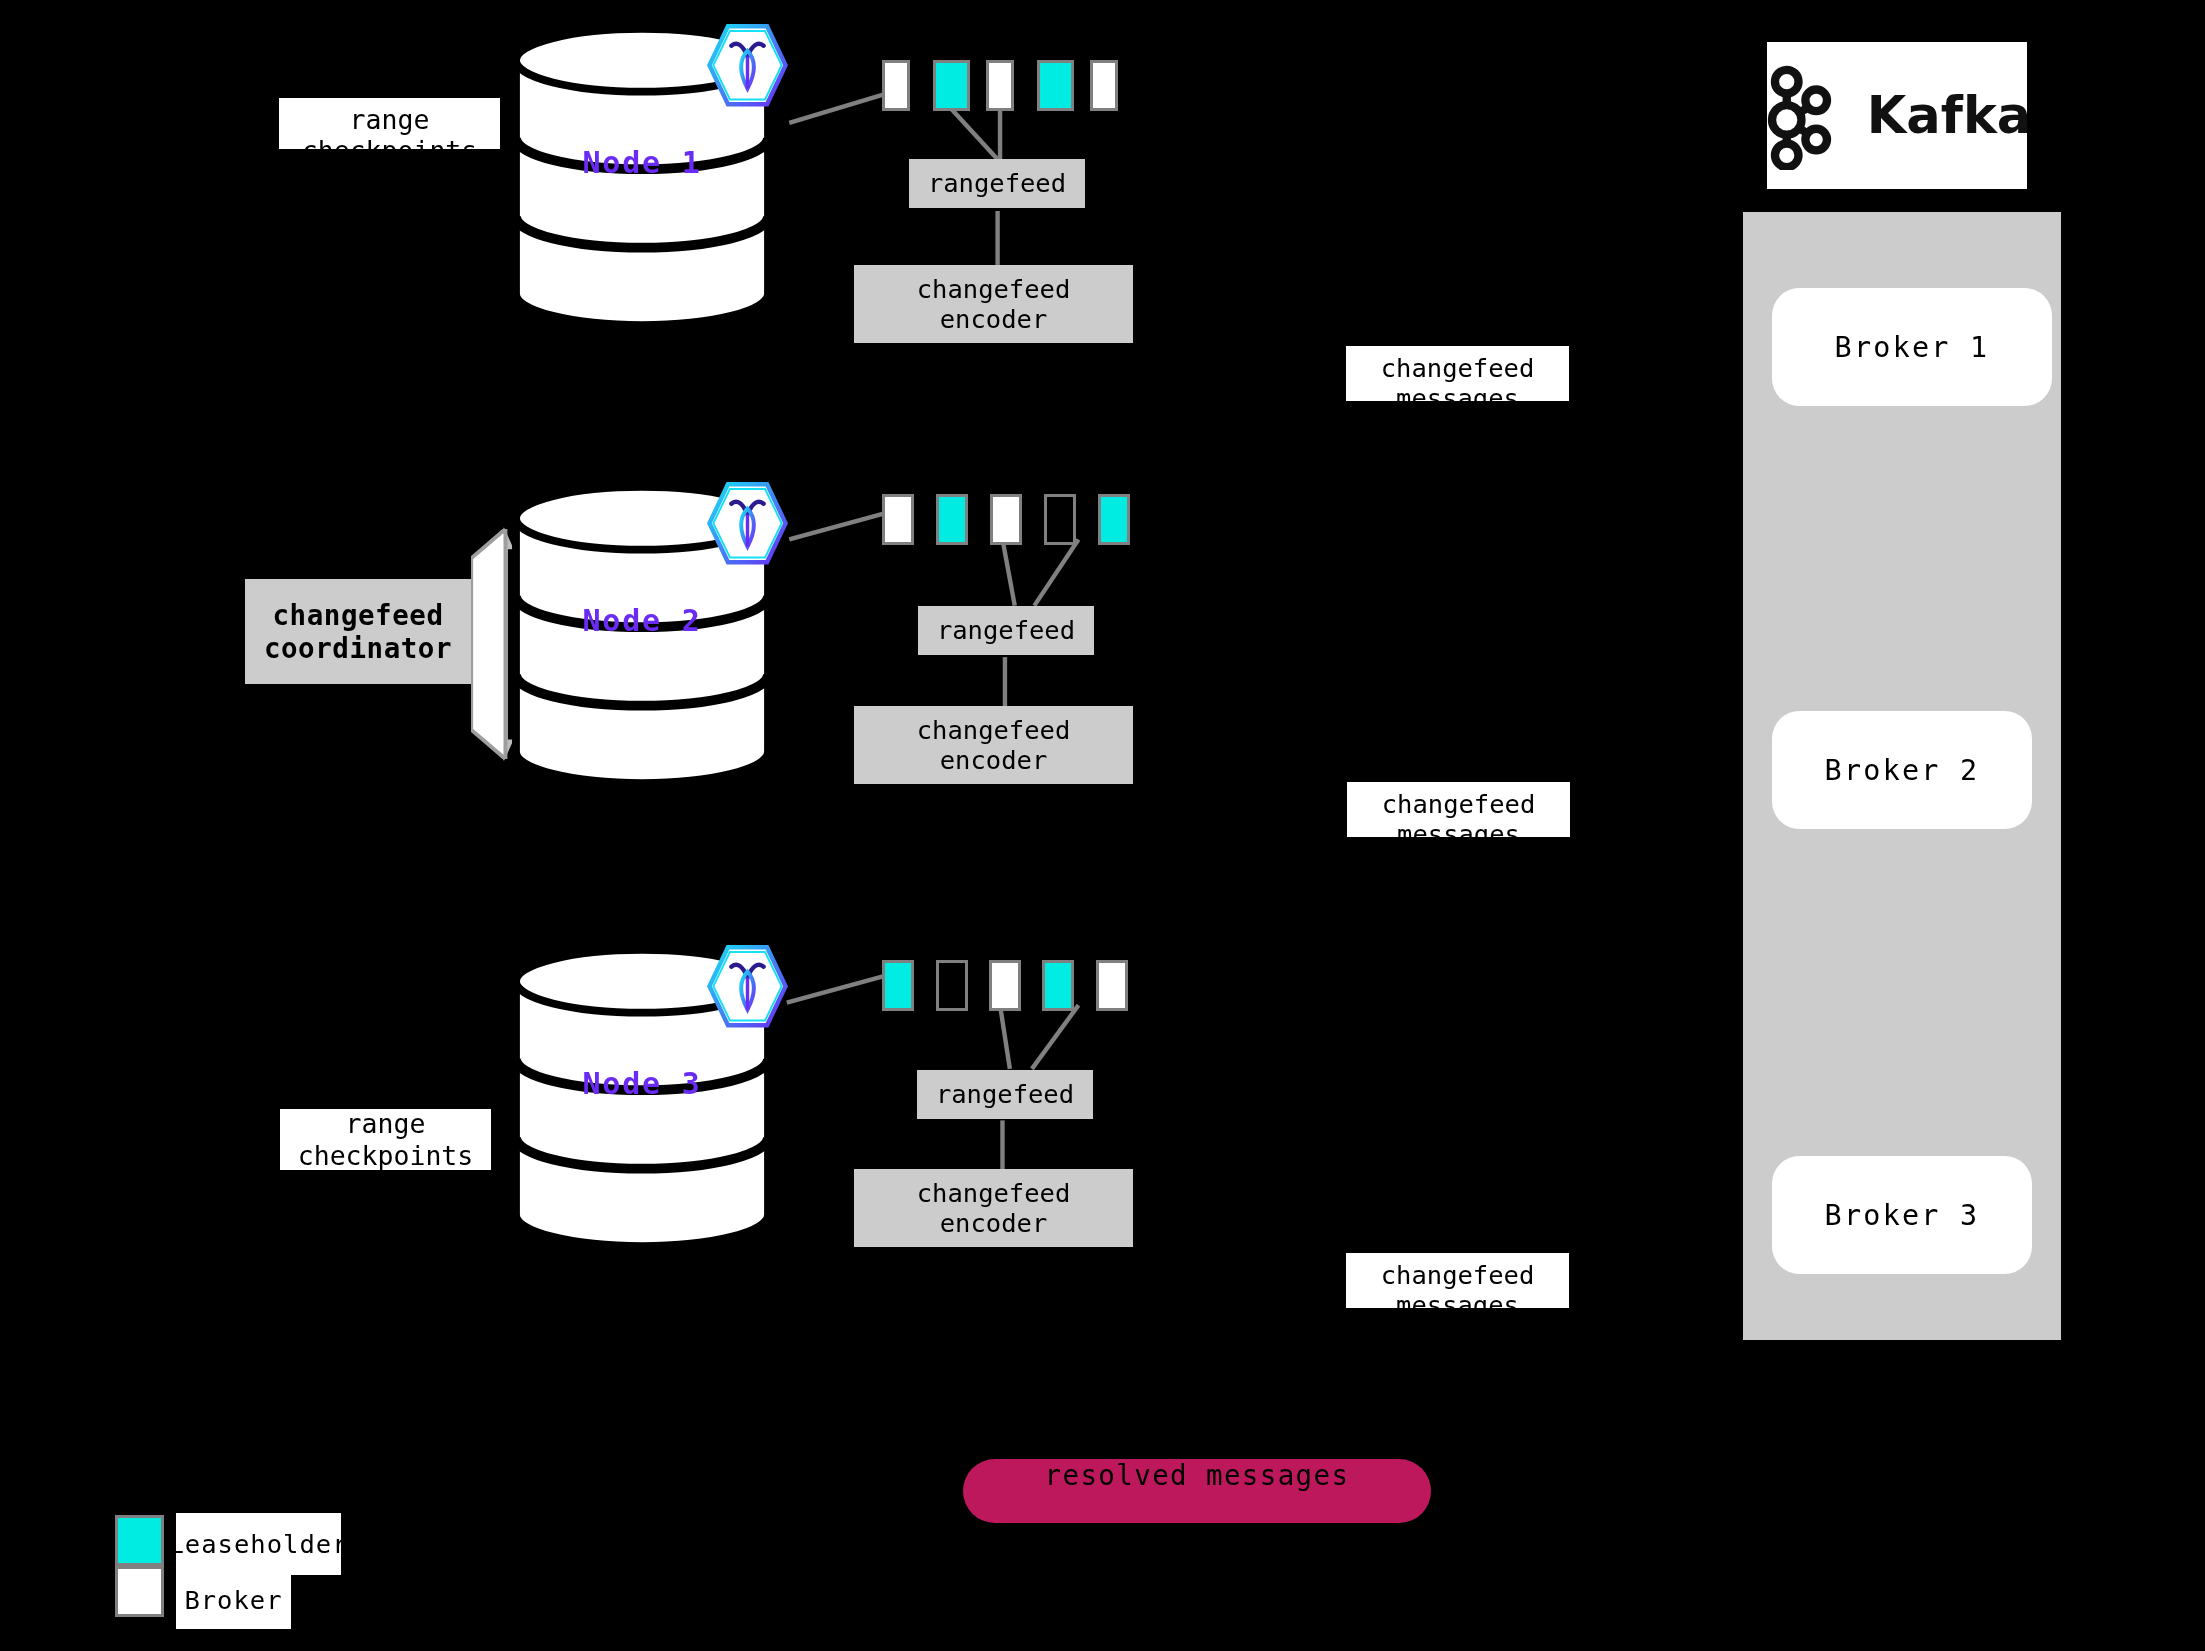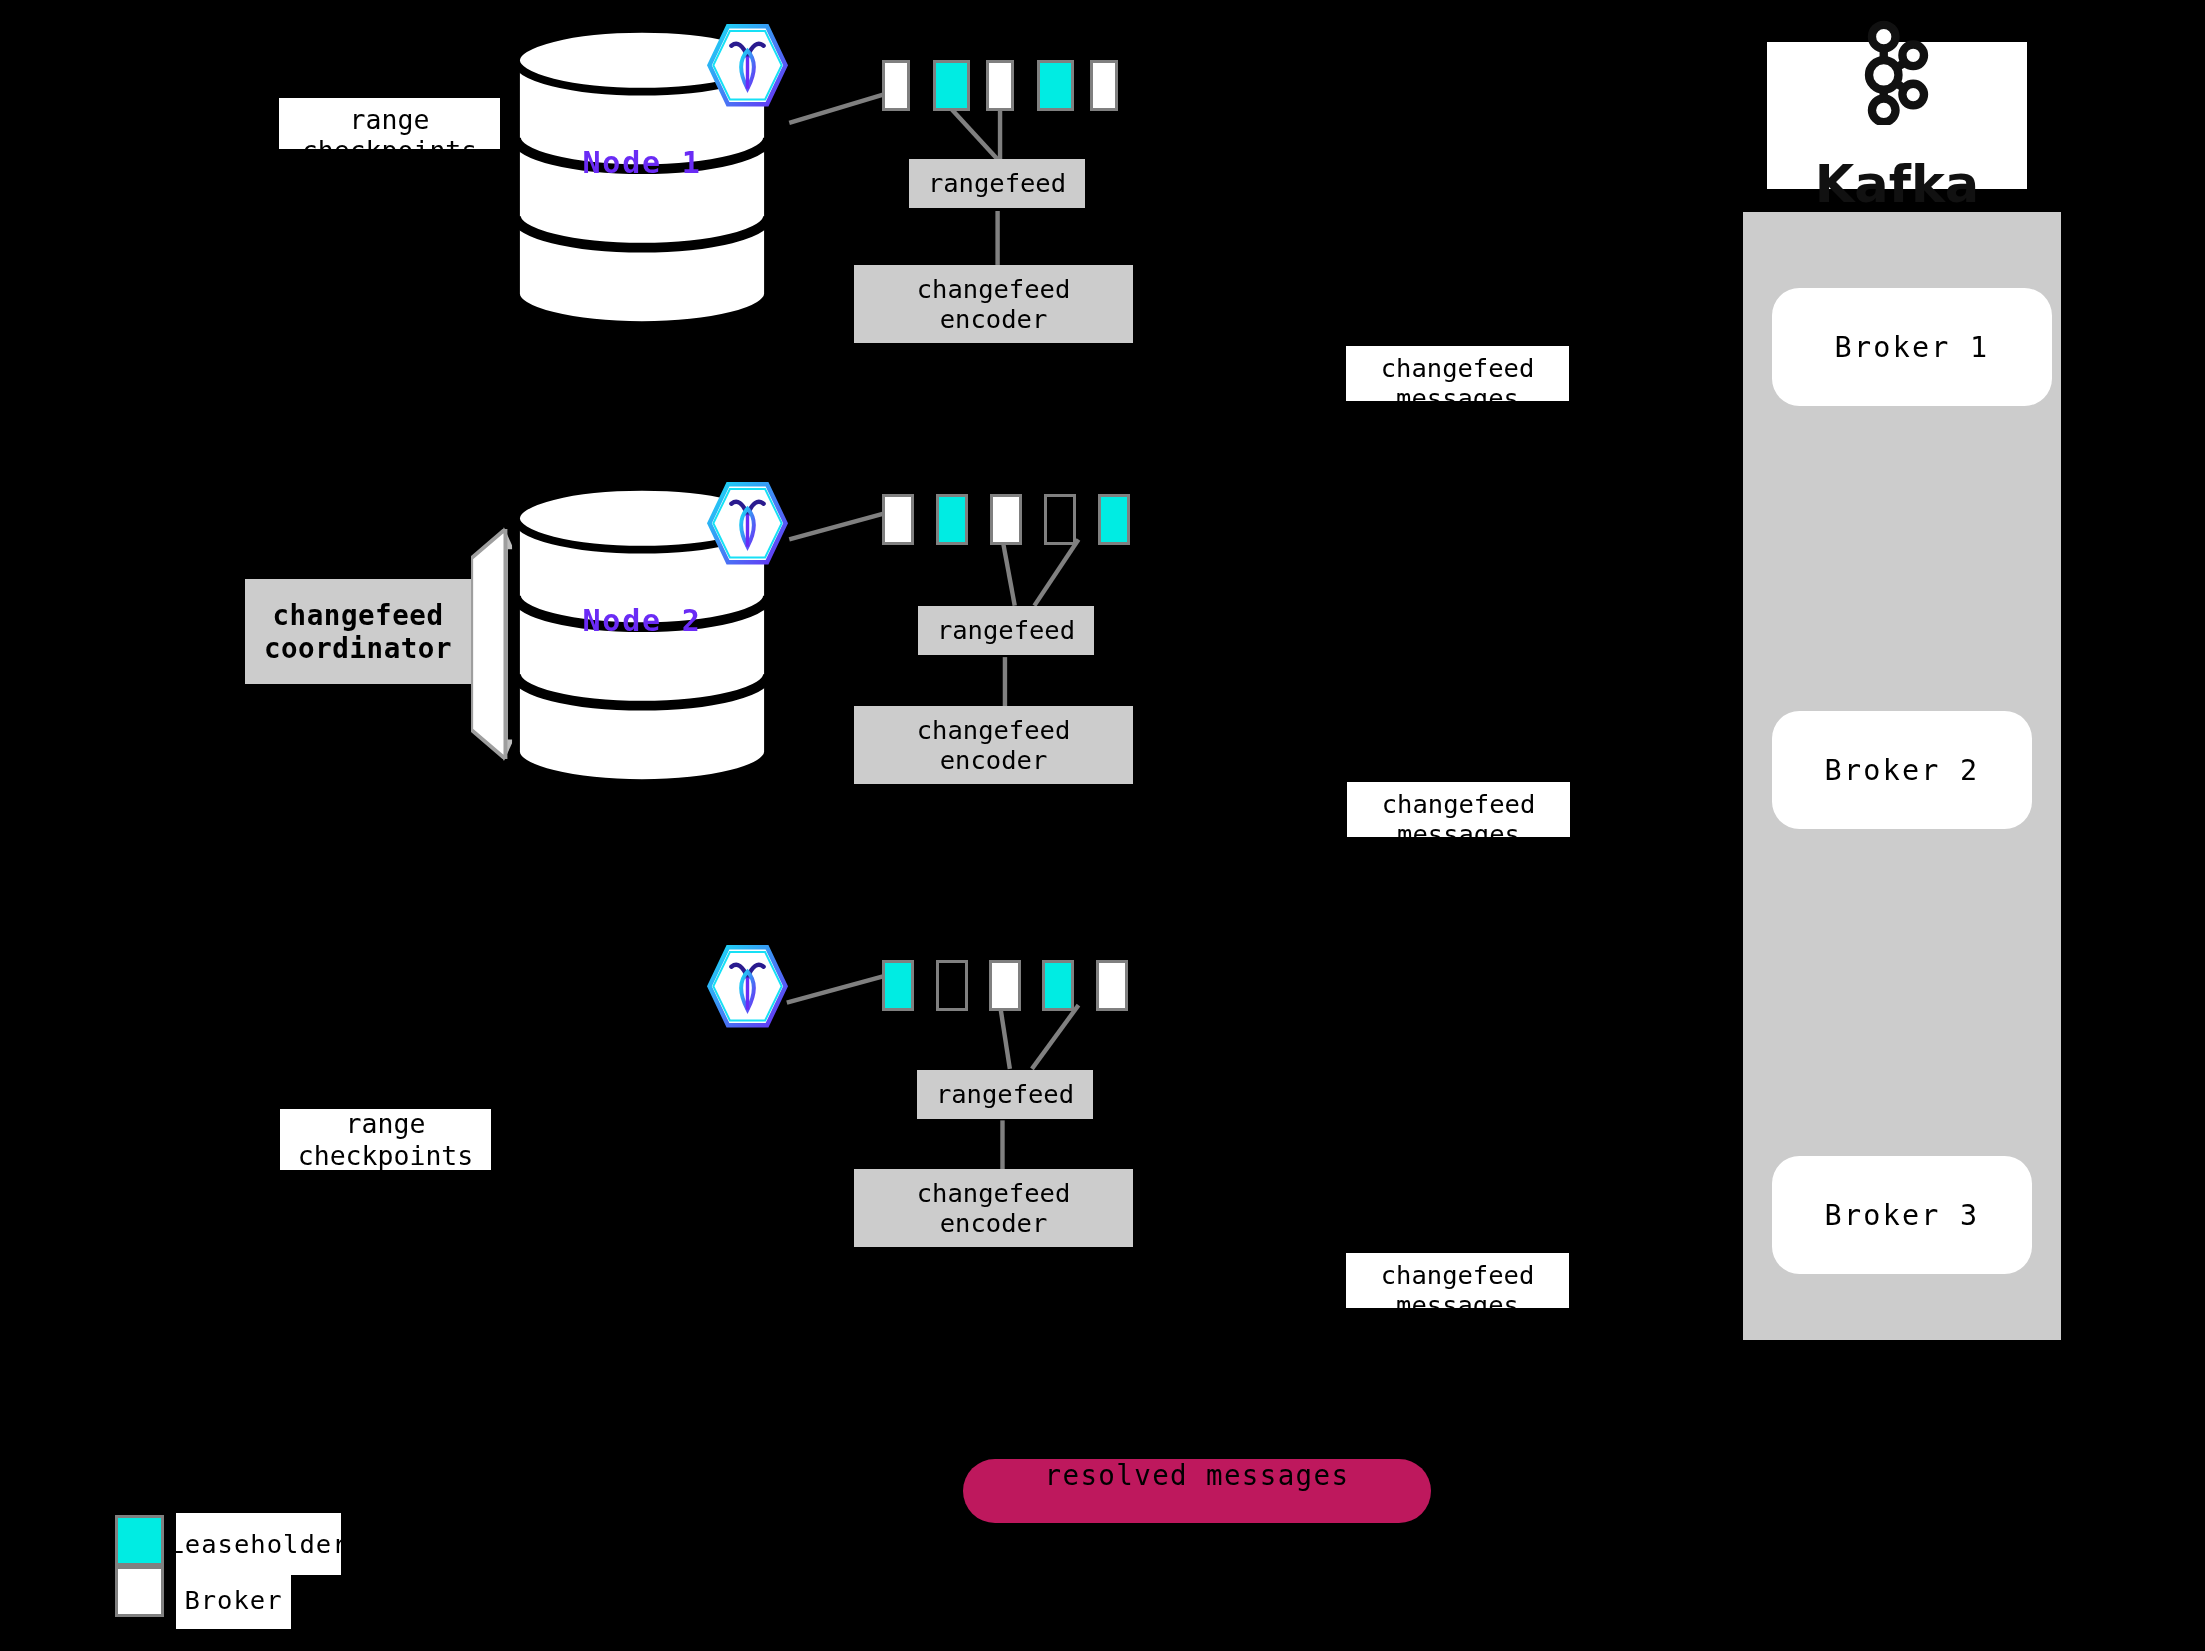--- a/index.html
+++ b/index.html
@@ -38,21 +38,21 @@
 
   
   .range{
     position:absolute;
     border:3.4px solid #808080;
     box-sizing:border-box;
   }
 
   
   .kafka-logo-box{
-    background:#fff;display:flex;align-items:center;justify-content:center;gap:30px;flex-direction:column;
+    background:#fff;display:flex;align-items:center;justify-content:center;gap:30px;
   }
   .kafka-word{
     font-family:"DejaVu Sans", sans-serif;font-weight:bold;color:#111;
   }
   .broker-panel{background:#ccc;}
   .broker{
     background:#fff;color:#000;border-radius:27.5px;
     display:flex;align-items:center;justify-content:center;
     font-family:"DejaVu Sans Mono", monospace;letter-spacing:.08em;
   }
@@ -211,20 +211,31 @@
 
   <div class="abs gbox" style="left:918px;top:606px;width:176px;height:49px;font-size:25.5px;">
     <span>rangefeed</span>
   </div>
 
   <div class="abs gbox" style="left:854px;top:706px;width:279px;height:78px;flex-direction:column;font-size:25.5px;">
     <span>changefeed</span>
     <span>encoder</span>
   </div>
 
+  <div class="abs cyl" style="left:512px;top:946px;width:260px;height:304px;">
+    <svg viewBox="0 0 530 620" width="260" height="304">
+      <g fill="#fff" stroke="#000" stroke-width="16">
+        <path d="M8 72 a257 64 0 0 1 514 0 L522 548 a257 64 0 0 1 -514 0 Z"></path>
+        <ellipse cx="265" cy="72" rx="257" ry="64"></ellipse>
+      </g>
+      <path d="M8 230 a257 64 0 0 0 514 0" fill="none" stroke="#000" stroke-width="20"></path>
+      <path d="M8 390 a257 64 0 0 0 514 0" fill="none" stroke="#000" stroke-width="20"></path>
+    </svg>
+    <div class="node-label" style="top:120px;font-size:30px;">Node 3</div>
+  </div>
 
   <div class="abs" style="left:706px;top:941px;width:83px;height:91px;">
     <svg viewBox="0 0 170 185" width="83" height="91">
       <defs>
         <linearGradient id="hexg3" x1="0" y1="0" x2="1" y2="1">
           <stop offset="0" stop-color="#17E0F5"></stop>
             <stop offset="1" stop-color="#6A2BF5"></stop>
         </linearGradient>
       </defs>
       <polygon points="45,12 125,12 163,92 125,172 45,172 7,92" fill="#fff" stroke="url(#hexg3)" stroke-width="9"></polygon>

